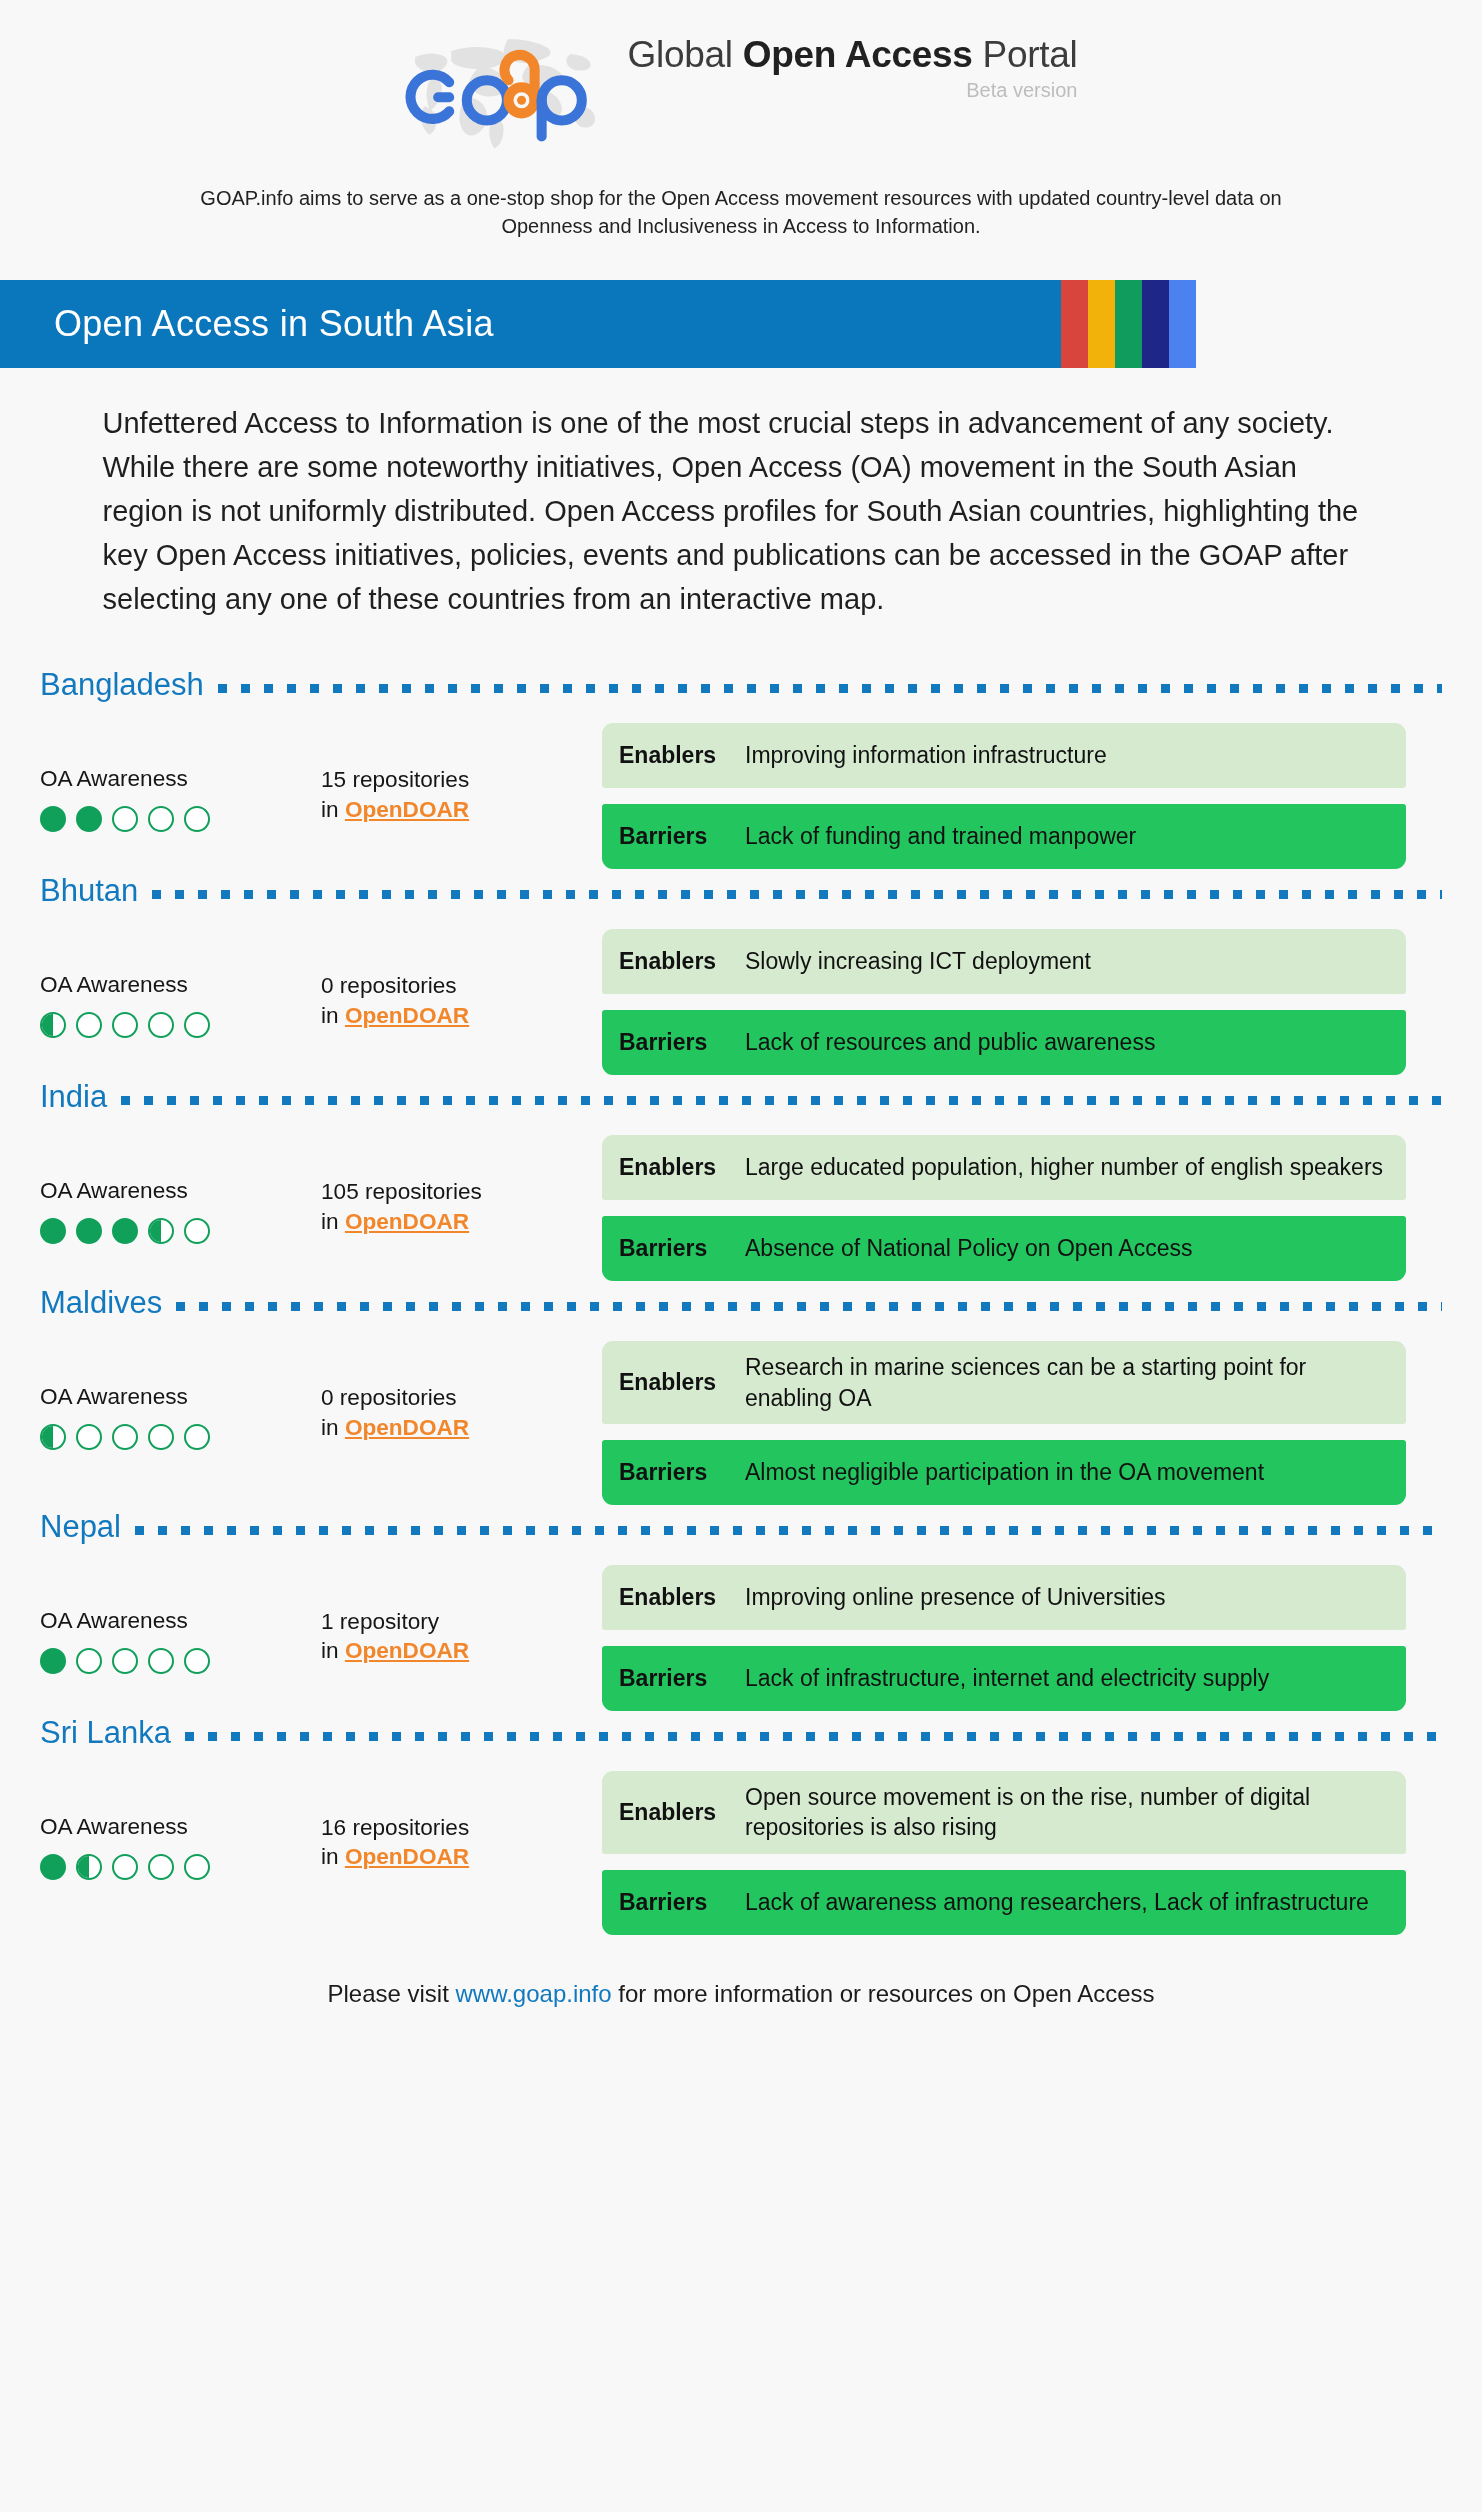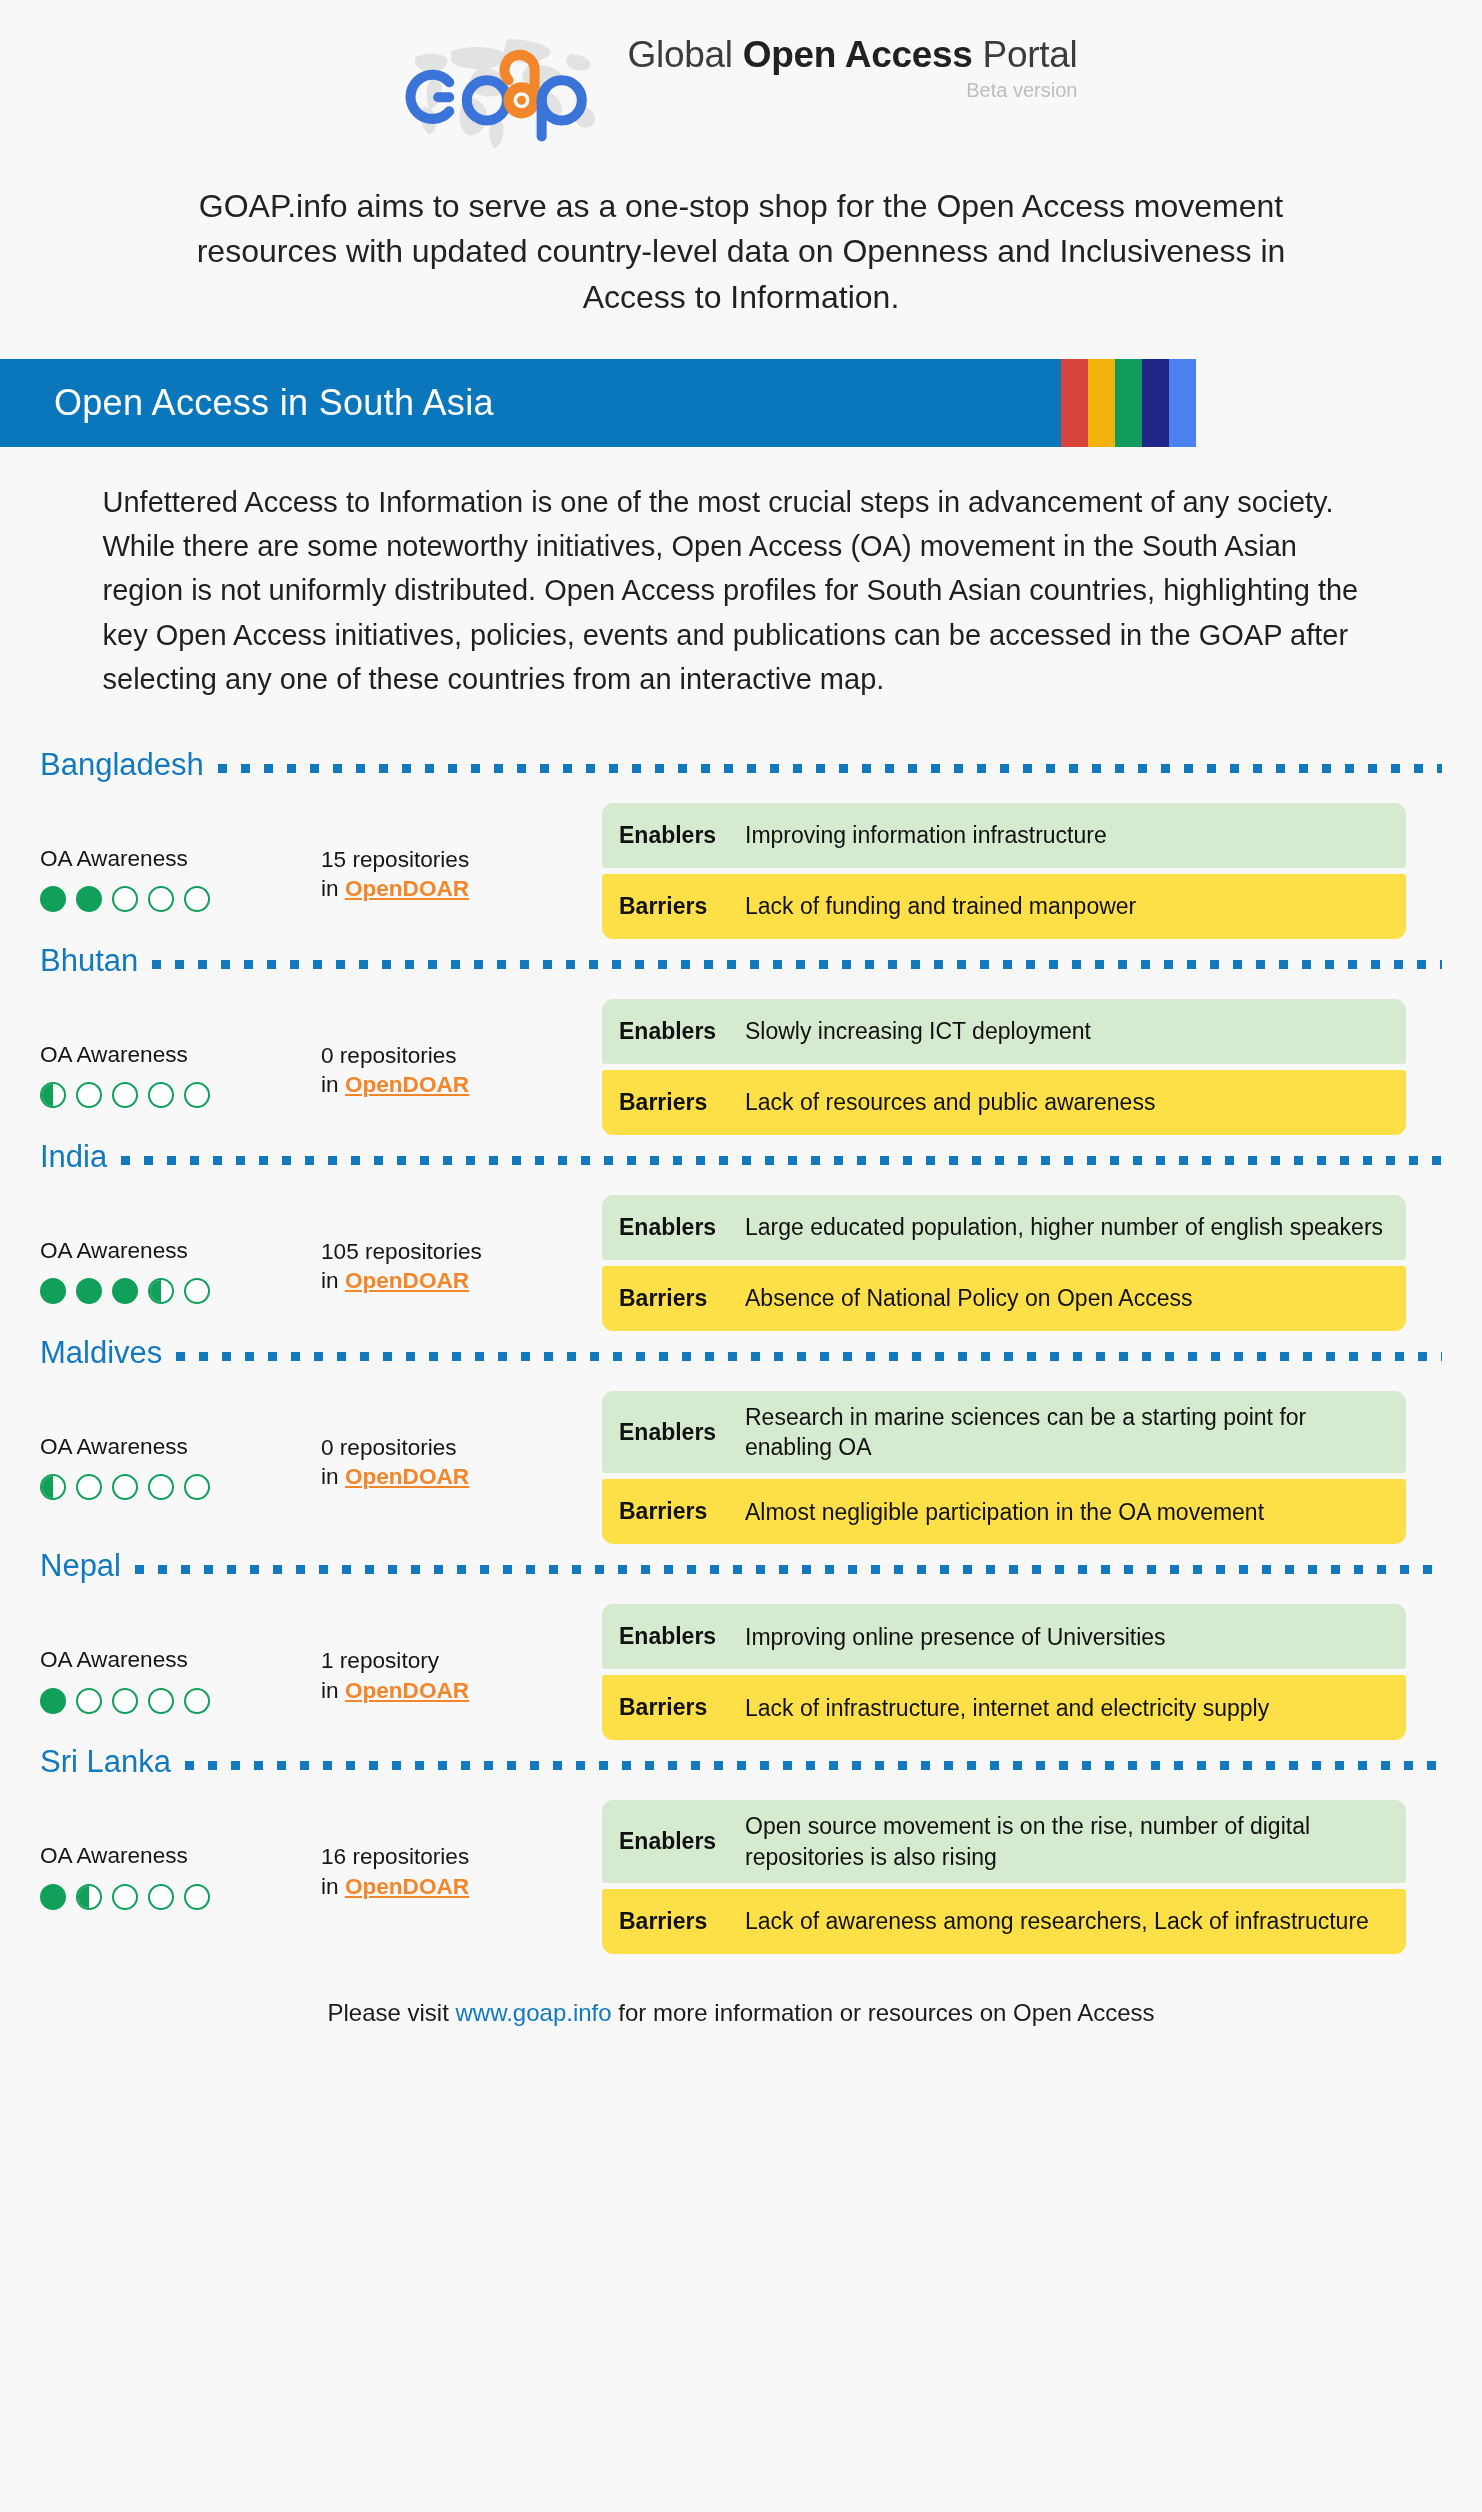--- a/index.html
+++ b/index.html
@@ -20,21 +20,21 @@
   .logo-mark { position:relative; width:206px; height:116px; }
   .logo-mark .world { position:absolute; inset:0; }
   .logo-text-wrap { padding-bottom:3px; }
   .logo-title { font-size:37px; color:#3c3c3c; letter-spacing:-0.3px; white-space:nowrap; line-height:1.05; }
   .logo-title b { color:#212121; font-weight:700; }
   .logo-beta { font-size:20px; color:#bdbdbd; text-align:right; margin-top:4px; }
 
   
   .intro {
     width:1136px; margin:32px auto 0; text-align:center;
-    font-size:32px; line-height:1.42; color:#222;
+    font-size:20px; line-height:1.42; color:#222;
   }
 
   
   .banner {
     margin-top:39px; height:88px; background:#0a76bc;
     display:flex; align-items:center; position:relative; width:1196px;
   }
   .banner-title { color:#fff; font-size:36px; padding-left:54px; letter-spacing:0.3px; }
   .stripes { position:absolute; right:0; top:0; bottom:0; display:flex; }
   .stripes span { width:27px; height:100%; display:block; }
@@ -75,21 +75,21 @@
 
   .repo-col { width:281px; padding-top:42px; font-size:22.6px; line-height:1.3; color:#161616; }
   .repo-col .doar { color:#f2862b; font-weight:700;text-decoration:underline; }
 
   .cards { flex:1; max-width:804px;border-radius:21px; }
   .card {
     display:flex; align-items:center; min-height:65px;
     padding:11px 15px 11px 17px; gap:14px;
   }
   .card.enablers { background:#d6ead0; border-radius:11px 11px 3px 3px; }
-  .card.barriers { background:#fde047; border-radius:3px 3px 11px 11px; margin-top:6px; }
+  .card.barriers { background:#22c55e; border-radius:3px 3px 11px 11px; margin-top:16px; }
   .card-label { font-size:23px; font-weight:700; color:#111; white-space:nowrap; min-width:112px; }
   .card-text { font-size:23px; color:#111; line-height:1.32; }
 
   
   .visit {
     text-align:center; font-size:24px; color:#1b1b1b;
     margin-top:45px; padding-bottom:35px;
   }
   .visit a, .visit .link { color:#1279bf; text-decoration:none; }
 </style>

